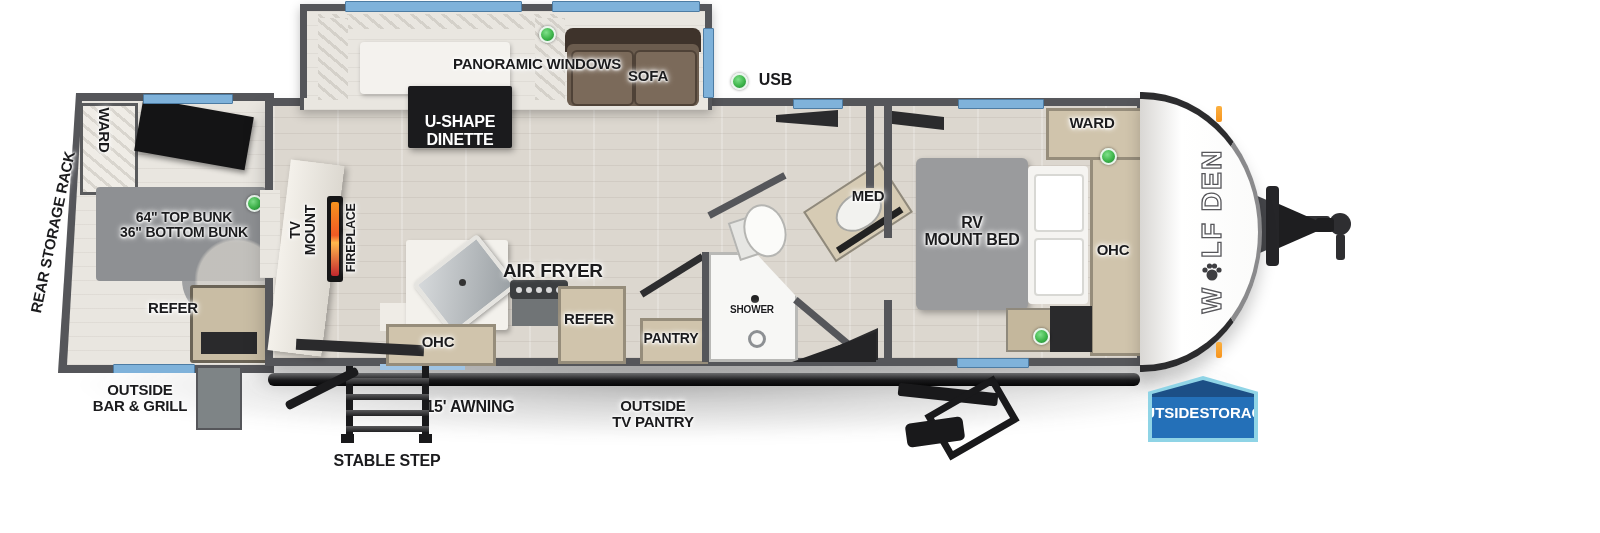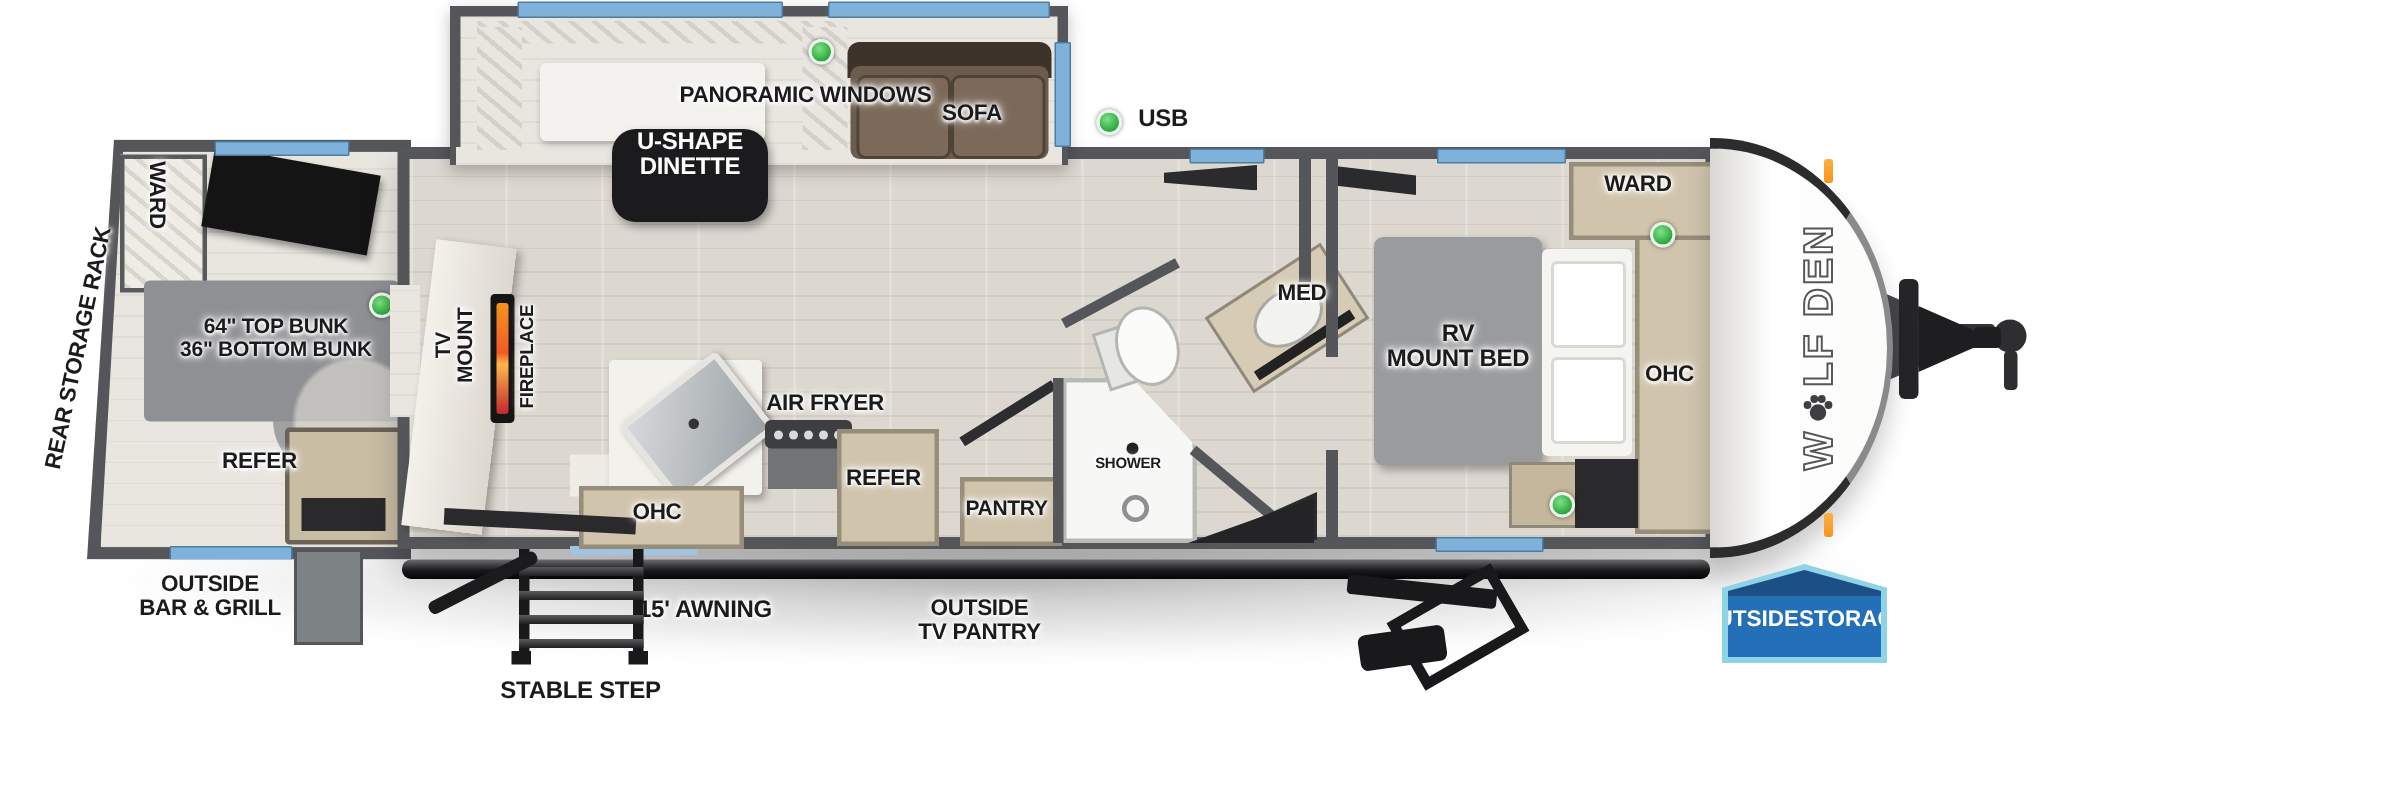--- a/index.html
+++ b/index.html
@@ -78,21 +78,21 @@
   <div class="abs" style="left:565px;top:28px;width:136px;height:80px;">
     <div class="abs" style="left:0;top:0;width:136px;height:24px;background:#3e332b;border-radius:8px 8px 0 0;"></div>
     <div class="abs" style="left:2px;top:16px;width:132px;height:62px;background:#6b5c4e;border-radius:6px;"></div>
     <div class="abs" style="left:6px;top:22px;width:59px;height:52px;background:#7b6a5a;border:2px solid #4f4237;border-radius:6px;"></div>
     <div class="abs" style="left:69px;top:22px;width:59px;height:52px;background:#7b6a5a;border:2px solid #4f4237;border-radius:6px;"></div>
   </div>
 
   <div class="abs led" style="left:539px;top:26px;"></div>
   <div class="lbl" style="left:442px;top:44px;width:190px;font-size:15px;margin-top:12px;">
     <span>PANORAMIC WINDOWS</span></div>
-  <div class="abs" style="left:408px;top:86px;width:104px;height:62px;background:#1b1b1d;border-radius:16px;display:flex;align-items:flex-start;justify-content:center;z-index:5;box-shadow:2px 3px 6px rgba(0,0,0,.35);">
+  <div class="abs" style="left:408px;top:86px;width:104px;height:62px;background:#1b1b1d;border-radius:2px;display:flex;align-items:flex-end;justify-content:center;z-index:5;box-shadow:2px 3px 6px rgba(0,0,0,.35);">
     <div class="lbl" style="position:static;color:#fff;font-size:16px;text-shadow:none;">
       <span class="ln">U-SHAPE</span>
         <span class="ln">DINETTE</span>
       </div>
   </div>
   <div class="lbl" style="left:616px;top:68px;width:64px;font-size:15px;">
     <span>SOFA</span></div>
 
   <div class="abs led" style="left:731px;top:73px;"></div>
   <div class="lbl" style="left:752px;top:71px;width:40px;font-size:16px;text-align:right;">
@@ -124,21 +124,21 @@
       <i style="width:6px;height:6px;border-radius:50%;background:#d9d9d9;"></i>
       <i style="width:6px;height:6px;border-radius:50%;background:#d9d9d9;"></i>
       <i style="width:6px;height:6px;border-radius:50%;background:#d9d9d9;"></i>
   </div>
   <div class="abs" style="left:512px;top:298px;width:52px;height:28px;background:#707476;z-index:3;"></div>
   <div class="abs tan" style="left:558px;top:286px;width:62px;height:72px;z-index:4;"></div>
   <div class="abs tan" style="left:386px;top:324px;width:104px;height:36px;z-index:4;"></div>
   <div class="abs tan" style="left:640px;top:318px;width:62px;height:40px;z-index:4;"></div>
   <div class="abs" style="left:636px;top:272px;width:72px;height:7px;background:#2d2d2f;transform:rotate(-32deg);z-index:4;"></div>
 
-  <div class="lbl" style="left:503px;top:261px;width:94px;font-size:15px;z-index:6;">
+  <div class="lbl" style="left:503px;top:261px;width:94px;font-size:19px;z-index:6;">
     <span>AIR FRYER</span></div>
   <div class="lbl" style="left:408px;top:334px;width:60px;font-size:15px;z-index:6;">
     <span>OHC</span></div>
   <div class="lbl" style="left:559px;top:311px;width:60px;font-size:15px;z-index:6;">
     <span>REFER</span></div>
   <div class="lbl" style="left:638px;top:331px;width:66px;font-size:14px;z-index:6;">
     <span>PANTRY</span></div>
 
   <div class="abs wall" style="left:866px;top:106px;width:8px;height:82px;z-index:4;"></div>
   <div class="abs wall" style="left:704px;top:192px;width:86px;height:7px;transform:rotate(-28deg);z-index:4;"></div>

